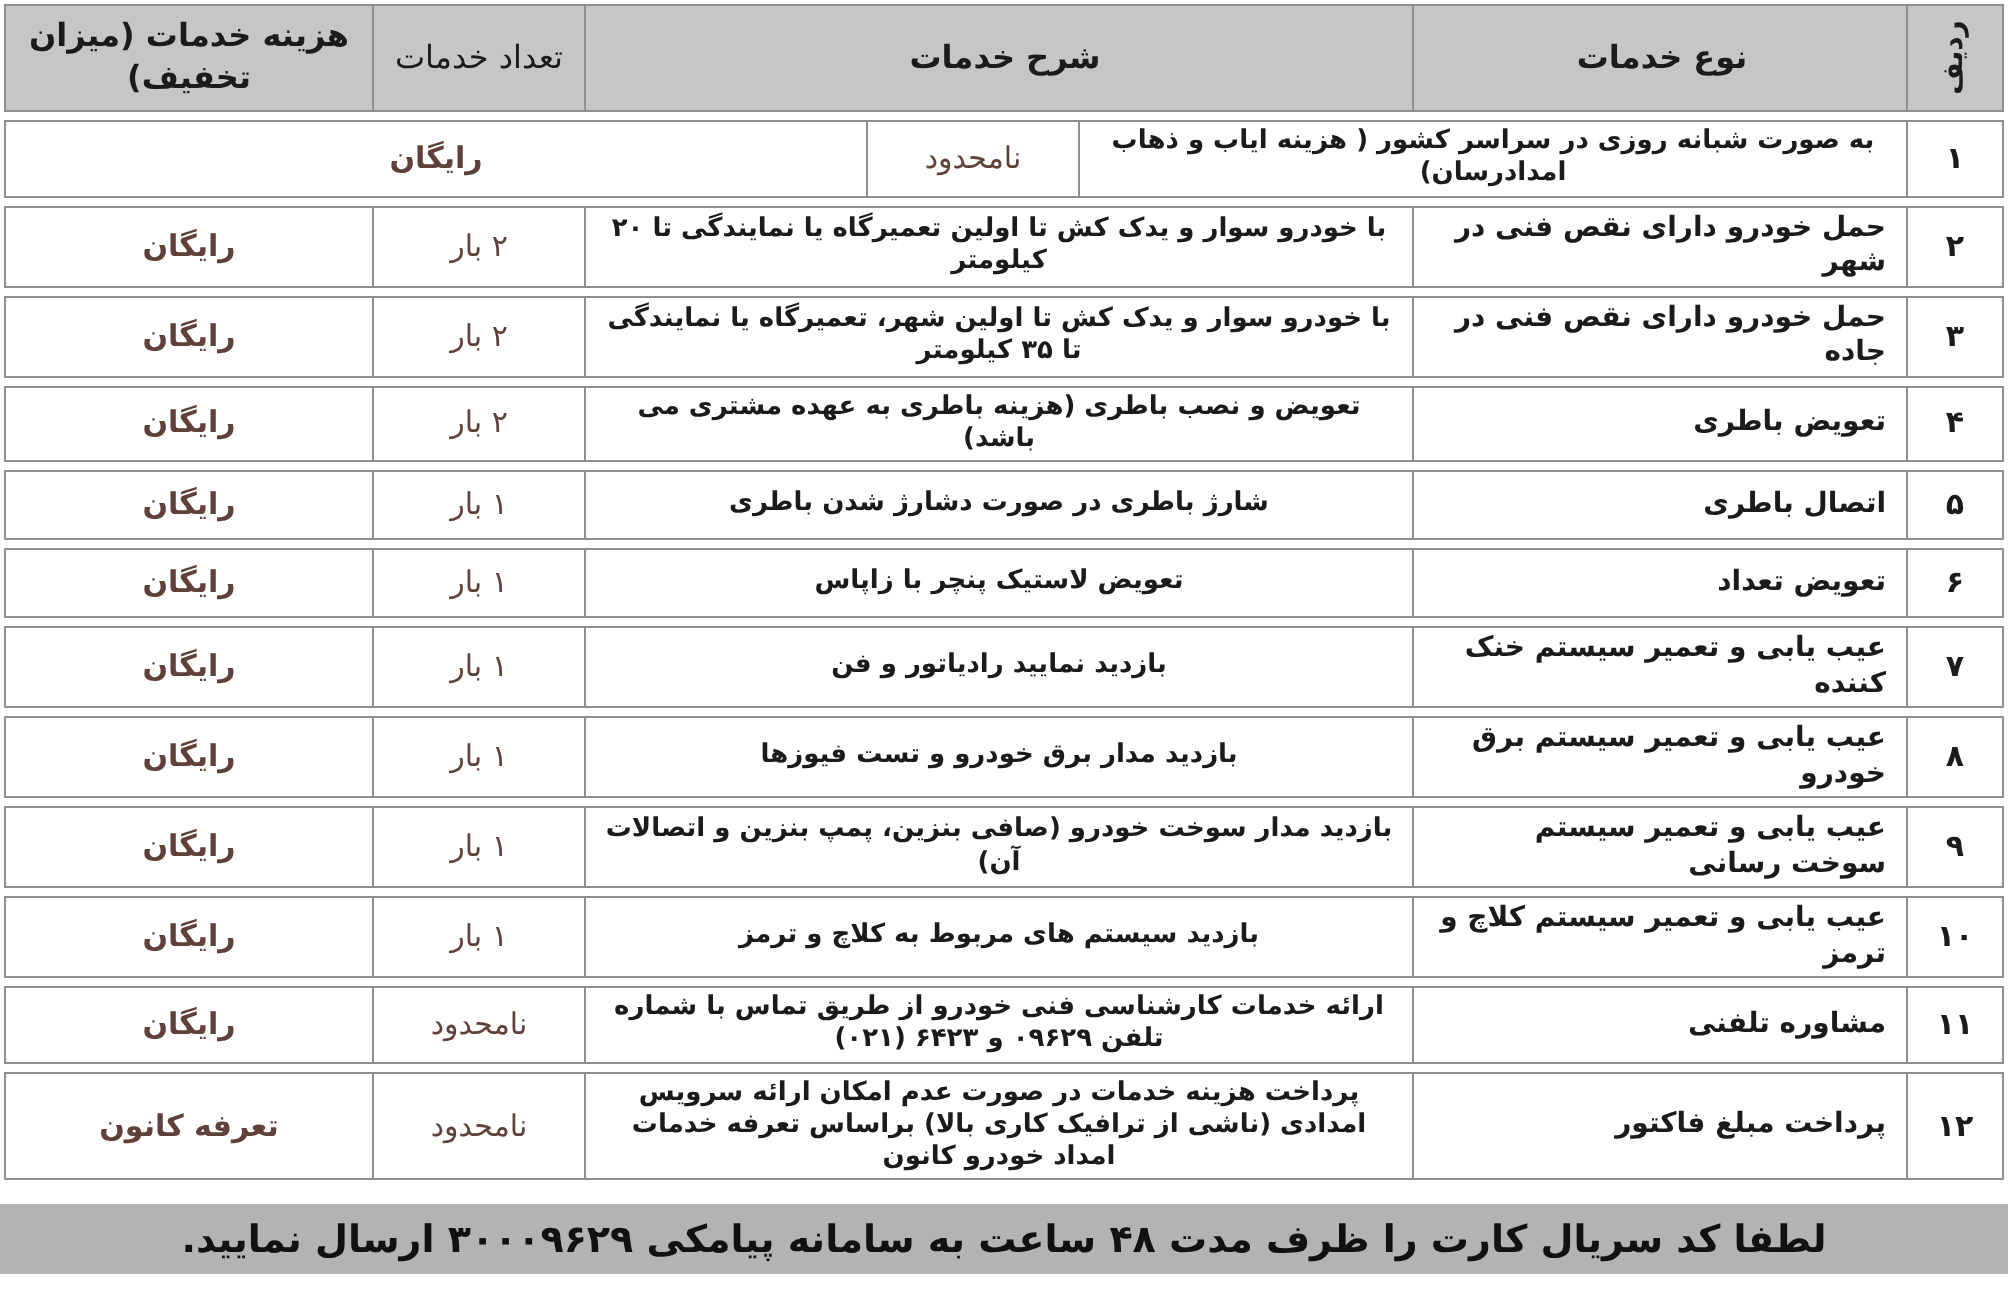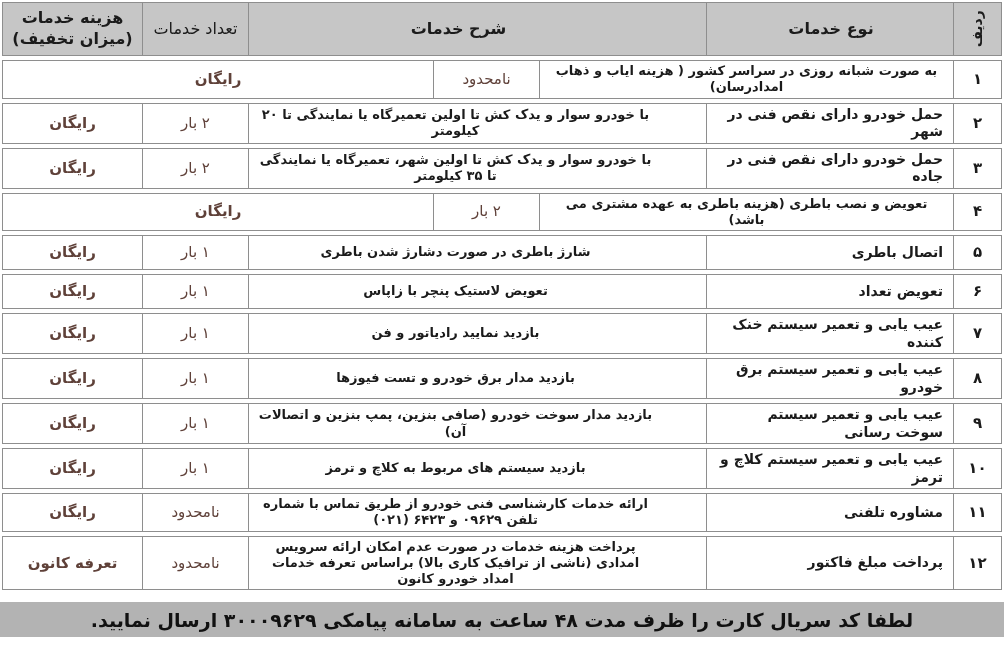--- a/index.html
+++ b/index.html
@@ -41,21 +41,21 @@
     padding:2px 6px;
     line-height:1.25;
   }
   .trow .cell:not(:last-child){border-left:1px solid var(--line);}
   .c-no{width:48px;flex:none;font-weight:bold;font-size:15px;}
   .c-type{
     width:247px;flex:none;
     justify-content:flex-start;
     text-align:right;
     padding:2px 10px;
-    font-weight:bold;font-size:14px;margin-left:44px;
+    font-weight:bold;font-size:14px;
   }
   .c-desc{width:414px;flex:none;font-weight:bold;font-size:13px;}
   .c-count{width:106px;flex:none;font-weight:normal;font-size:15px;color:var(--maroon);}
   .c-cost{flex:1;font-weight:bold;font-size:15px;color:var(--maroon);}
   .thead .c-type,.thead .c-desc{justify-content:center;color:var(--ink);font-size:16px;padding-left:12px;}
   .thead .c-count,.thead .c-cost{color:var(--ink);font-size:16px;line-height:1.3;}
   .rotate{
     transform:rotate(-90deg);
     white-space:nowrap;
     font-size:14px;
@@ -126,20 +126,21 @@
       </div>
       <div class="trow">
         <div class="cell c-no">۳</div>
         <div class="cell c-type">حمل خودرو دارای نقص فنی در جاده</div>
         <div class="cell c-desc">با خودرو سوار و یدک کش تا اولین شهر، تعمیرگاه یا نمایندگی تا ۳۵ کیلومتر</div>
         <div class="cell c-count">۲ بار</div>
         <div class="cell c-cost">رایگان</div>
       </div>
       <div class="trow">
         <div class="cell c-no">۴</div>
+        <div class="cell c-type">تعویض باطری</div>
         <div class="cell c-desc">تعویض و نصب باطری (هزینه باطری به عهده مشتری می باشد)</div>
         <div class="cell c-count">۲ بار</div>
         <div class="cell c-cost">رایگان</div>
       </div>
       <div class="trow">
         <div class="cell c-no">۵</div>
         <div class="cell c-type">اتصال باطری</div>
         <div class="cell c-desc">شارژ باطری در صورت دشارژ شدن باطری</div>
         <div class="cell c-count">۱ بار</div>
         <div class="cell c-cost">رایگان</div>

